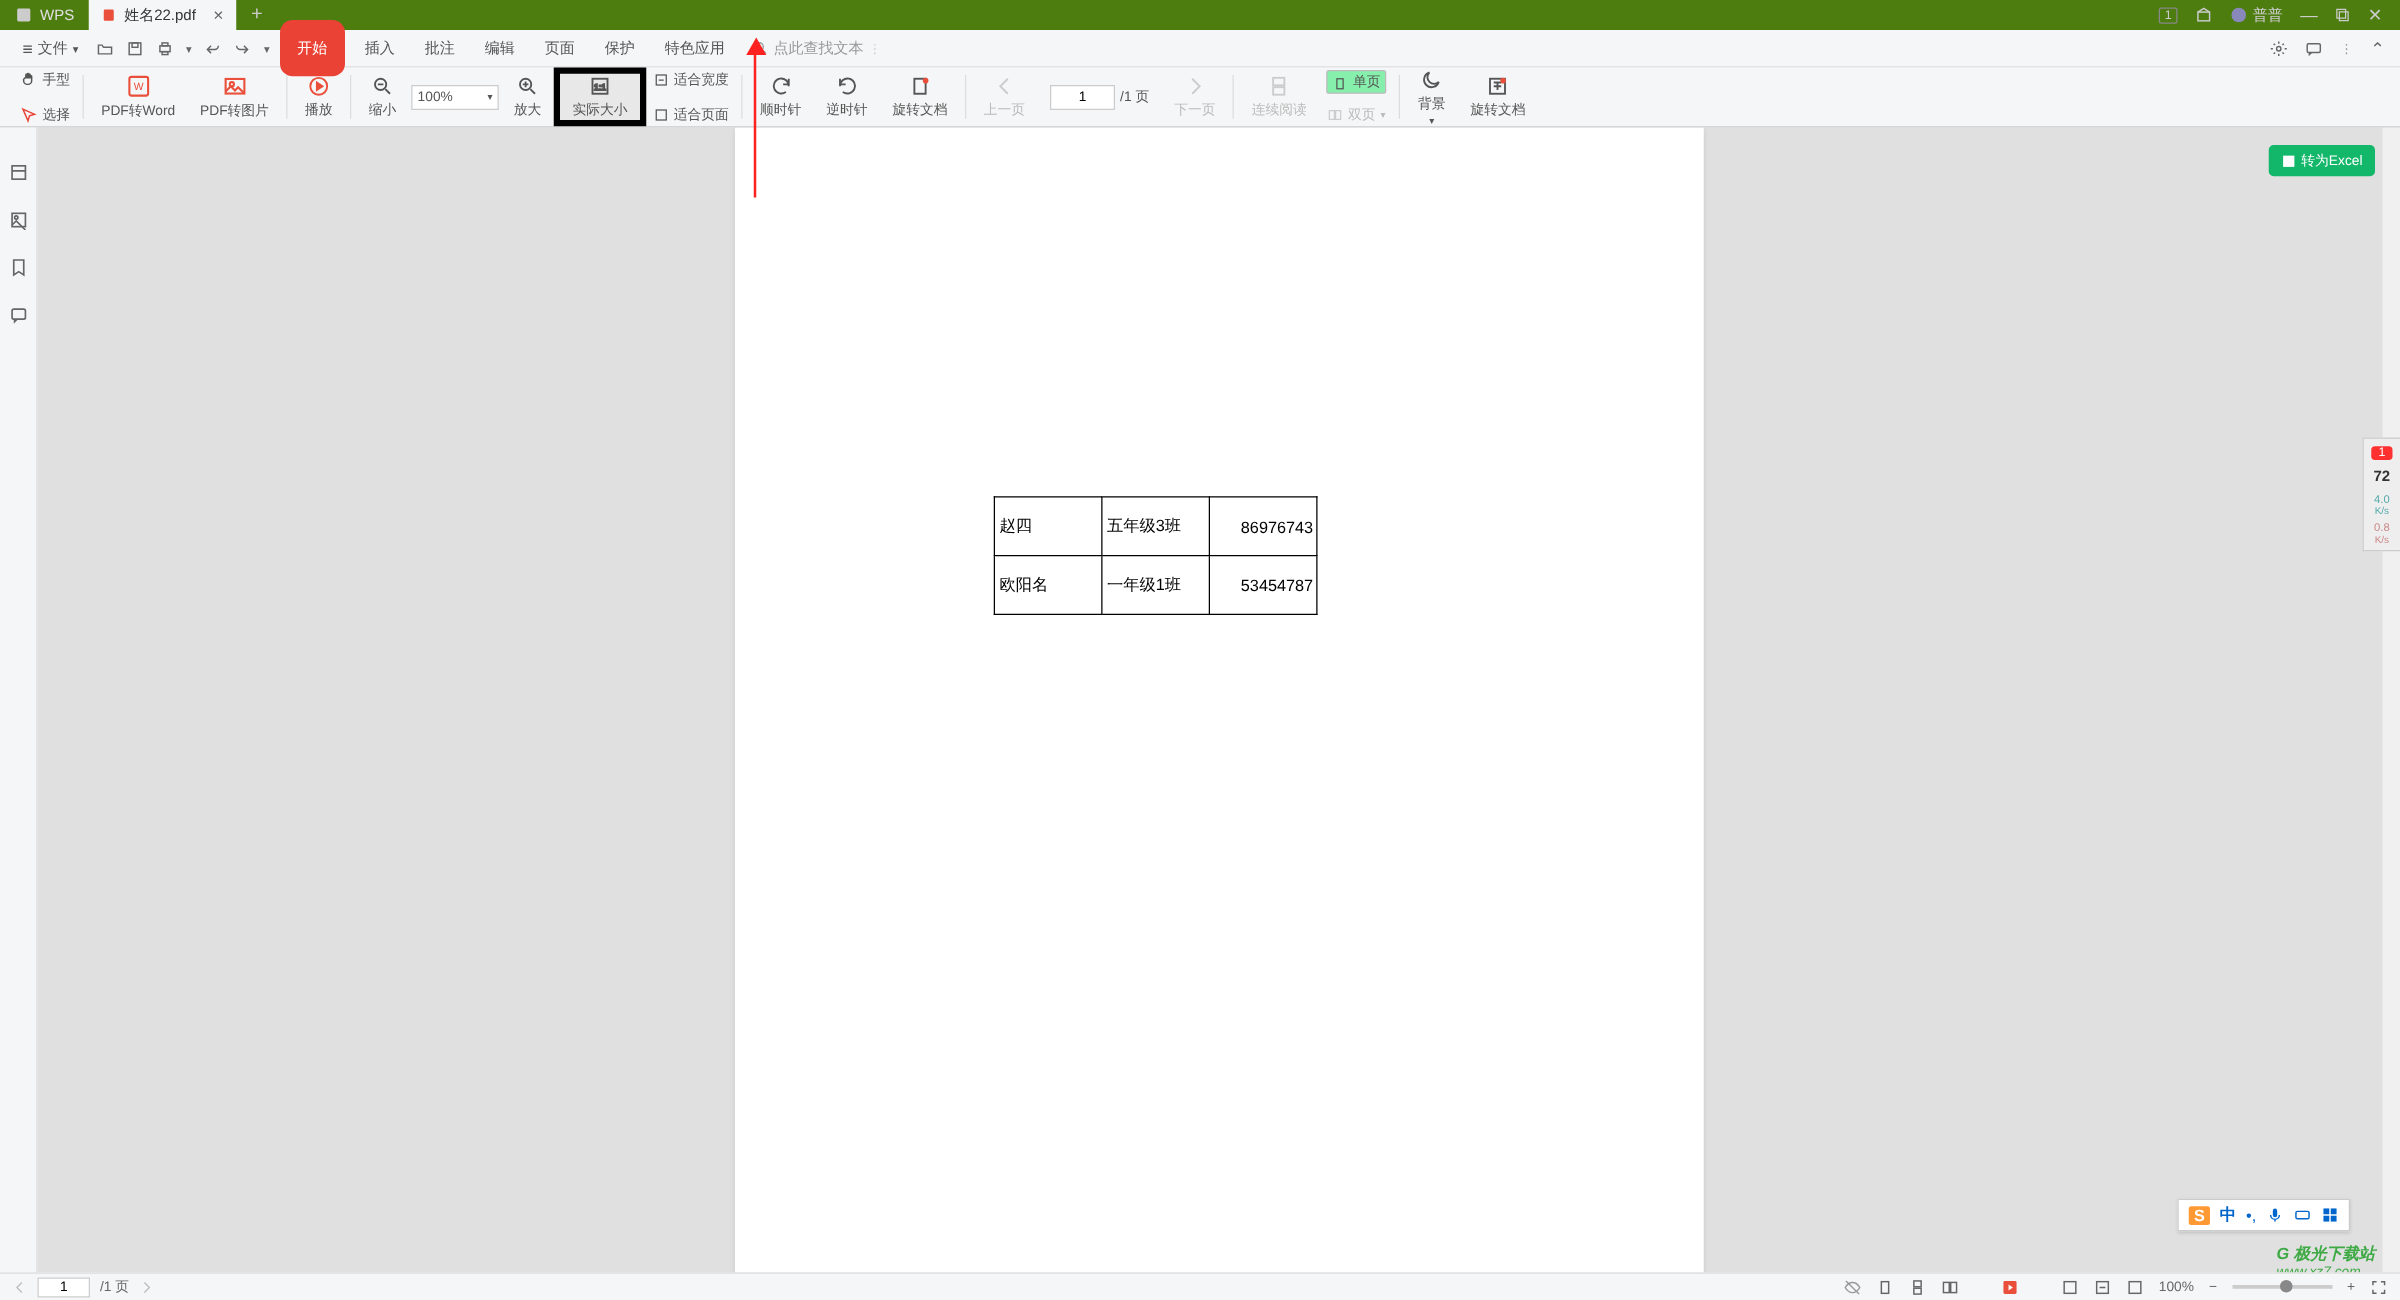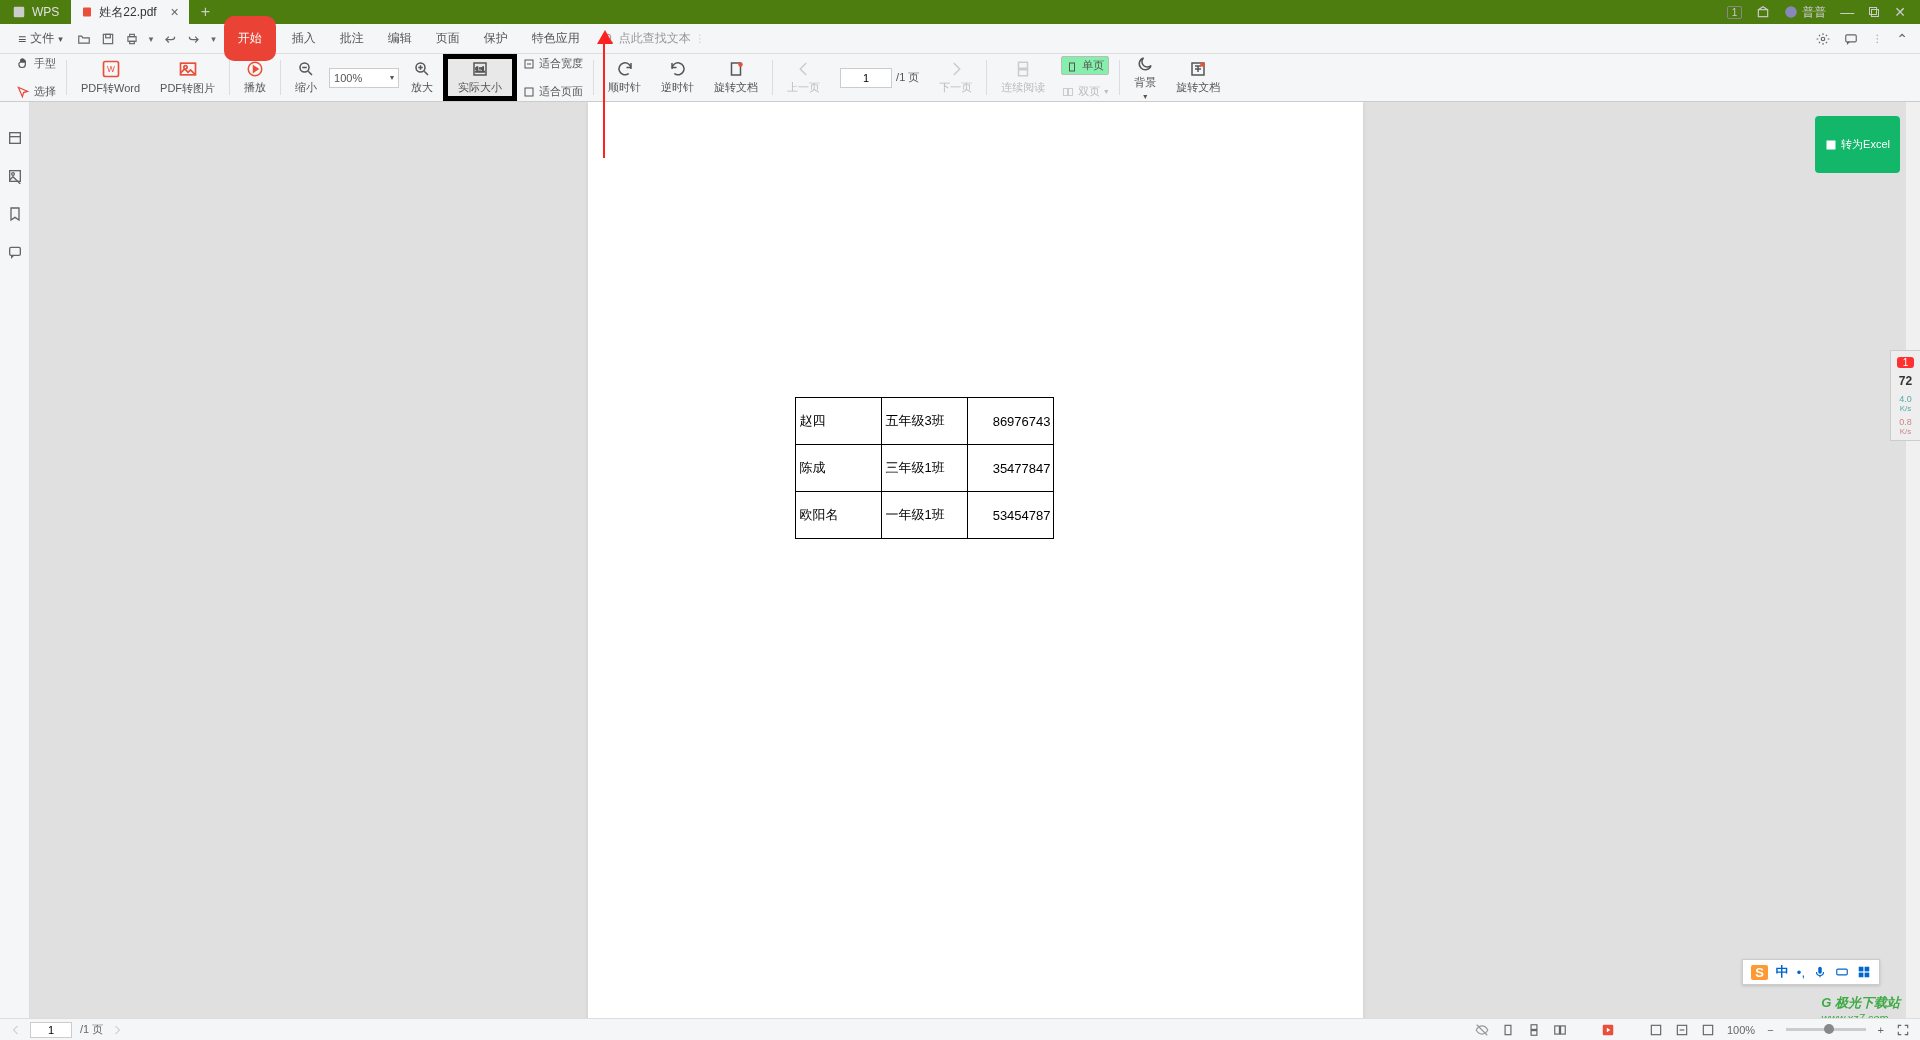--- a/index.html
+++ b/index.html
@@ -23,21 +23,21 @@
 .ribbon-col.stack-row { justify-content: space-between; padding: 2px 6px; }
 .ribbon-stack-item { display: flex; align-items: center; gap: 4px; }
 .ribbon-sep { width: 1px; background: #ddd; margin: 6px 4px; }
 .ribbon-input { width: 52px; height: 20px; border: 1px solid #ccc; background: #fff; font-size: 11px; text-align: center; }
 .ribbon-zoom { width: 70px; height: 20px; border: 1px solid #ccc; background: #fff; font-size: 11px; text-align: left; padding: 0 4px; display:flex; align-items:center; justify-content:space-between;}
 .icon14 { font-size: 14px; line-height: 1; }
 .main { position: absolute; top: 102px; bottom: 22px; left: 0; right: 0; background: #e0e0e0; display: flex; }
 .sidebar-left { width: 30px; background: #f5f6f7; border-right: 1px solid #ddd; display: flex; flex-direction: column; align-items: center; padding-top: 28px; gap: 22px; color: #666; }
 .canvas-wrap { flex: 1; position: relative; overflow: hidden; display:flex; justify-content:center;}
 .page { width: 775px; height: 920px; background: #fff; box-shadow: 0 1px 4px rgba(0,0,0,0.1); position: relative; }
-.excel-btn { position: absolute; right: 20px; top: 14px; background: #12b76a; color: #fff; padding: 21px 10px; font-size: 11px; border-radius: 4px; display: flex; align-items: center; gap: 4px; cursor: pointer; }
+.excel-btn { position: absolute; right: 20px; top: 14px; background: #12b76a; color: #fff; padding: 5px 10px; font-size: 11px; border-radius: 4px; display: flex; align-items: center; gap: 4px; cursor: pointer; }
 .ptable { position: absolute; left: 207px; top: 295px; border-collapse: collapse; font-size: 13px; }
 .ptable th, .ptable td { border: 1.5px solid #000; padding: 14px 4px; }
 .ptable th { background: #4a86c5; color: #fff; font-weight: bold; text-align: left; padding-left: 4px;}
 .ptable .col1 { width: 86px; }
 .ptable .col2 { width: 86px; }
 .ptable .col3 { width: 86px; text-align: right; padding-right: 2px;}
 .scroll-v { position: absolute; right: 0; top: 0; bottom: 0; width: 14px; background: #f0f0f0; }
 .statusbar { position: absolute; bottom: 0; left: 0; right: 0; height: 22px; background: #f5f6f7; border-top: 1px solid #ddd; display: flex; align-items: center; font-size: 11px; color: #666; padding: 0 10px; gap: 8px; }
 .status-input { width: 42px; height: 16px; border: 1px solid #ccc; background: #fff; text-align: center; font-size: 11px; }
 .statusbar-right { margin-left: auto; display: flex; align-items: center; gap: 12px; }
@@ -336,25 +336,20 @@
     </div>
     <div class="page">
       <table class="ptable">
         <tbody>
         <tr>
               <td class="col1">赵四</td>
               <td class="col2">五年级3班</td>
               <td class="col3">86976743</td>
             </tr>
         <tr>
-              <td class="col1">陈成</td>
-              <td class="col2">三年级1班</td>
-              <td class="col3">35477847</td>
-            </tr>
-        <tr>
               <td class="col1">欧阳名</td>
               <td class="col2">一年级1班</td>
               <td class="col3">53454787</td>
             </tr>
       </tbody>
         </table>
     </div>
     <div class="scroll-v"></div>
   </div>
 </div>

